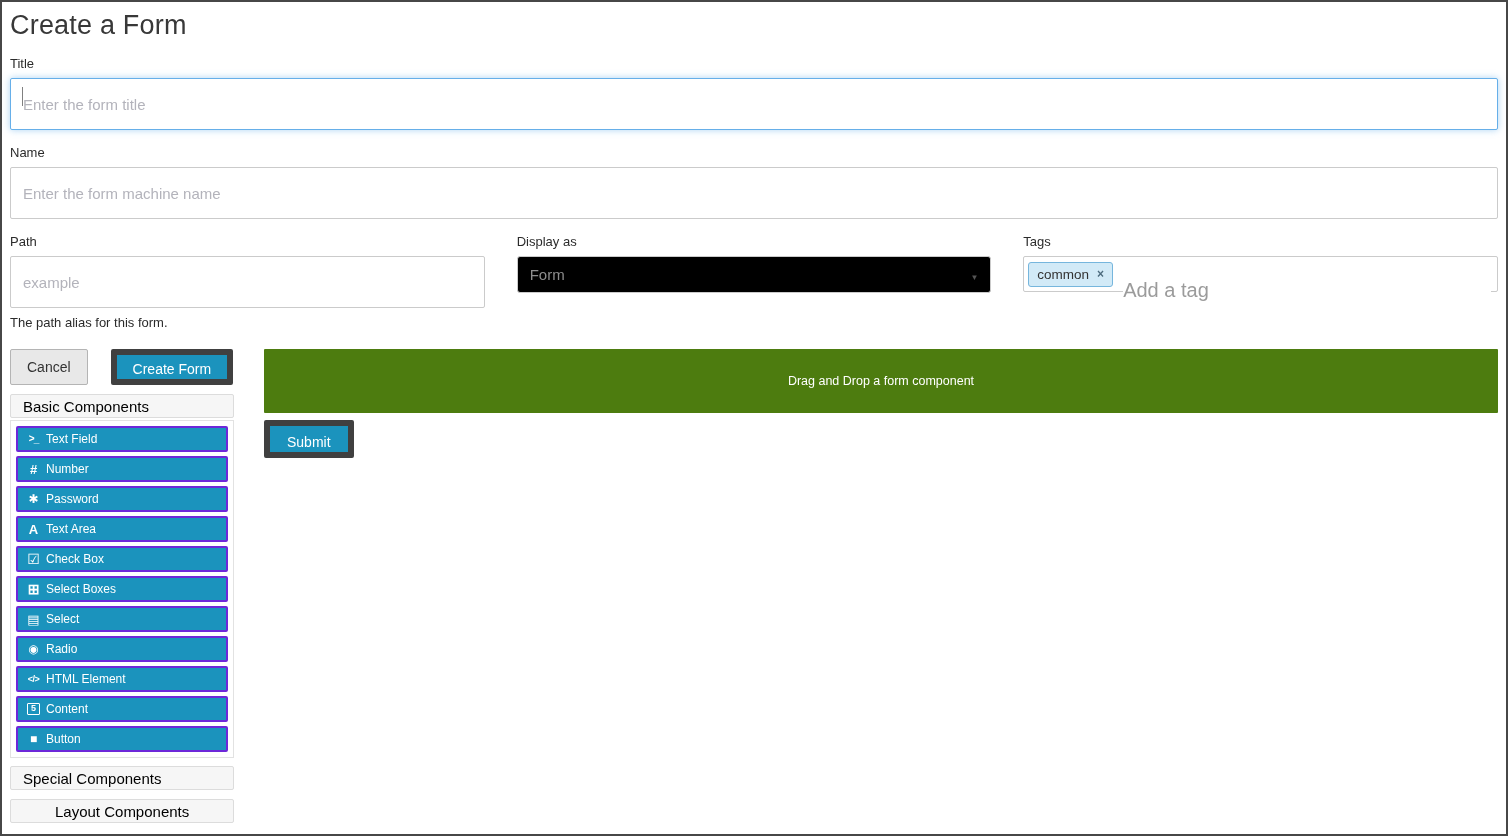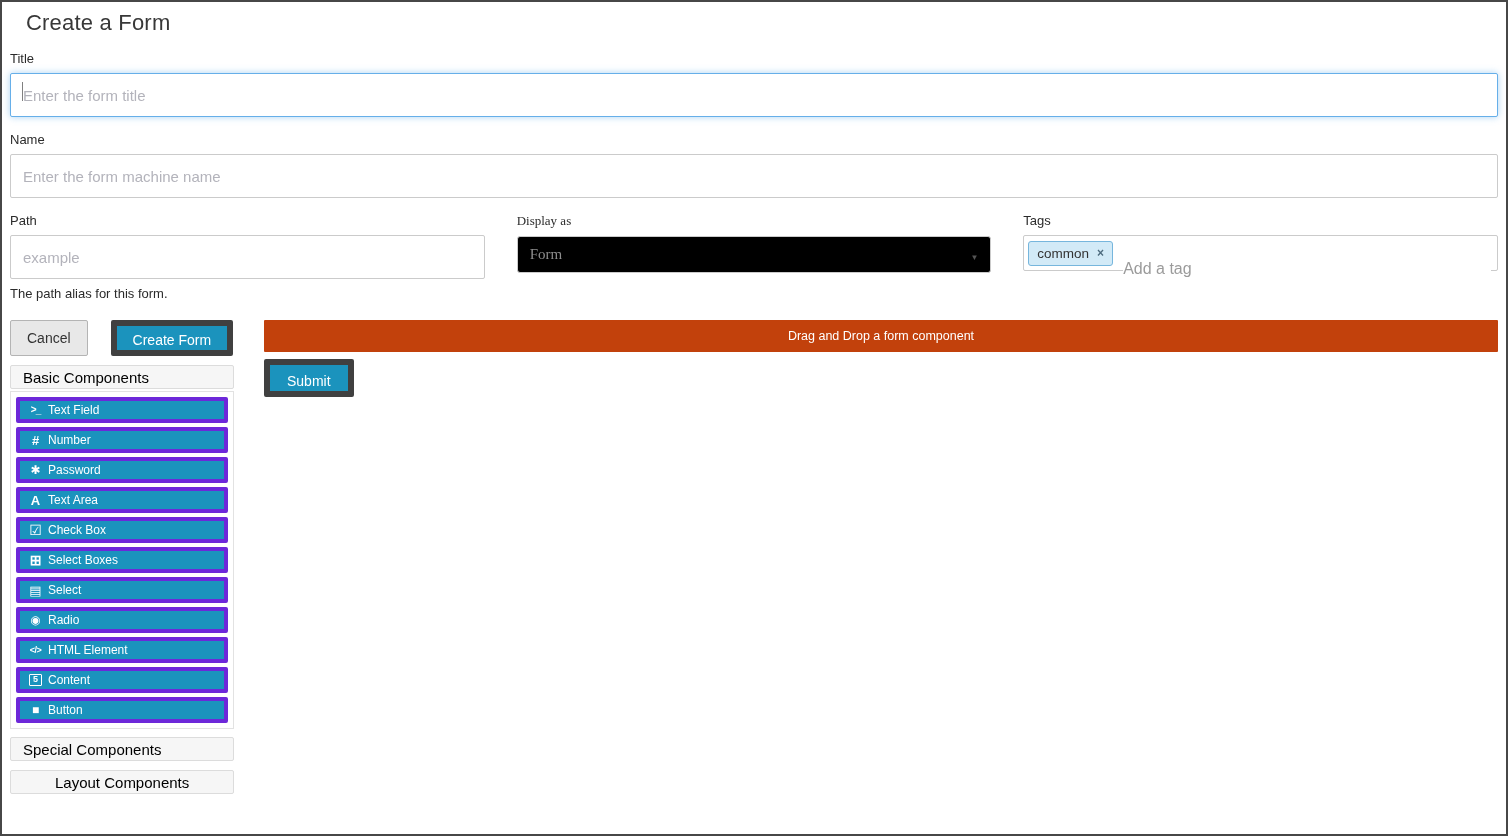--- a/index.html
+++ b/index.html
@@ -6,38 +6,38 @@
   html,body { width: 1508px; height: 836px; }
   body {
     font-family: "Liberation Sans", sans-serif;
     background: #ffffff;
     border: 2px solid #474747;
     padding: 6px 8px 0 8px;
     color: #2b2b2b;
     overflow: hidden;
   }
   h1 {
-    font-size: 22px;
+    font-size: 27px;
     font-weight: 300;
     color: #383838;
-    margin: 2px 0 15px 16px;
+    margin: 2px 0 15px 0;
     letter-spacing: 0.2px;
   }
   .form-group { margin-bottom: 15px; }
   .form-group label {
     display: block;
     font-size: 13px;
     color: #2b2b2b;
     margin-bottom: 7px;
     font-weight: 400;
   }
   .input-wrap { position: relative; }
   input.input {
     width: 100%;
-    height: 44px;
+    height: 52px;
     border: 1px solid #cbcbcb;
     border-radius: 2px;
     padding: 6px 12px;
     font-size: 15px;
     color: #555;
     font-family: "Liberation Sans", sans-serif;
     outline: none;
     background: #fff;
   }
   input.input::placeholder { color: #b3b3bb; opacity: 1; }
@@ -102,21 +102,21 @@
     font-size: 12px;
     font-weight: 700;
     color: #4d6b7e;
     cursor: pointer;
     line-height: 1;
   }
   .tags-inner {
     flex: 1;
     border: none;
     outline: none;
-    font-size: 16px;
+    font-size: 20px;
     color: #555;
     font-family: "Liberation Sans", sans-serif;
     min-width: 40px;
     margin-top: 32px;
   }
   .tags-inner::placeholder { color: #9b9b9b; opacity: 1; }
   
   .main-row { display: flex; margin-top: 19px; }
   .left-col { width: 224px; flex: 0 0 224px; }
   .right-col { flex: 1; margin-left: 30px; min-width: 0; }
@@ -157,21 +157,21 @@
   .group-body {
     border: 1px solid #e2e2e2;
     background: #fff;
     padding: 5px;
     margin-top: 2px;
     margin-bottom: 8px;
   }
   .component-btn {
     height: 26px;
     background: #1b93bd;
-    border: 4px solid #6d28d9;
+    border: 2px solid #6d28d9;
     border-radius: 2px;
     color: #fff;
     display: flex;
     align-items: center;
     padding: 0 8px;
     font-size: 12px;
     margin-bottom: 4px;
     cursor: grab;
     white-space: nowrap;
   }
@@ -190,22 +190,22 @@
   .cicon-asterisk::before { content: "✱"; font-size: 12px; }
   .cicon-font::before { content: "A"; font-weight: 700; font-size: 13px; }
   .cicon-check-square::before { content: "☑"; font-size: 14px; }
   .cicon-plus-square::before { content: "⊞"; font-weight: 700; font-size: 14px; }
   .cicon-th-list::before { content: "▤"; font-size: 13px; }
   .cicon-dot-circle::before { content: "◉"; font-size: 12px; }
   .cicon-code::before { content: "</>"; font-weight: 700; font-size: 9px; letter-spacing: -0.5px; }
   .cicon-html5::before { content: "5"; border: 1px solid #fff; border-radius: 1px; padding: 0 3px 1px 3px; font-size: 9px; font-weight: 700; }
   .cicon-square::before { content: "■"; font-size: 12px; }
   .dropzone {
-    height: 32px;
-    background: #c2410c;
+    height: 64px;
+    background: #4d7c0f;
     border-radius: 1px;
     display: flex;
     align-items: center;
     justify-content: center;
     color: #fff;
     font-size: 12.5px;
   }
   .submit-btn {
     margin-top: 7px;
     height: 38px;
@@ -234,21 +234,21 @@
 
   <div class="row3">
     <div class="col">
       <div class="form-group" style="margin-bottom:0;">
         <label>Path</label>
         <input class="input" type="text" placeholder="example" style="">
         <div class="help-text">The path alias for this form.</div>
       </div>
     </div>
     <div class="col">
-      <div class="form-group" style="margin-bottom:0;font-family:Liberation Serif, serif;">
+      <div class="form-group" style="margin-bottom:0;">
         <label>Display as</label>
         <div class="select">
           <span class="select-value">Form</span>
           <span class="select-arrow"></span>
         </div>
       </div>
     </div>
     <div class="col">
       <div class="form-group" style="margin-bottom:0;">
         <label>Tags</label>

